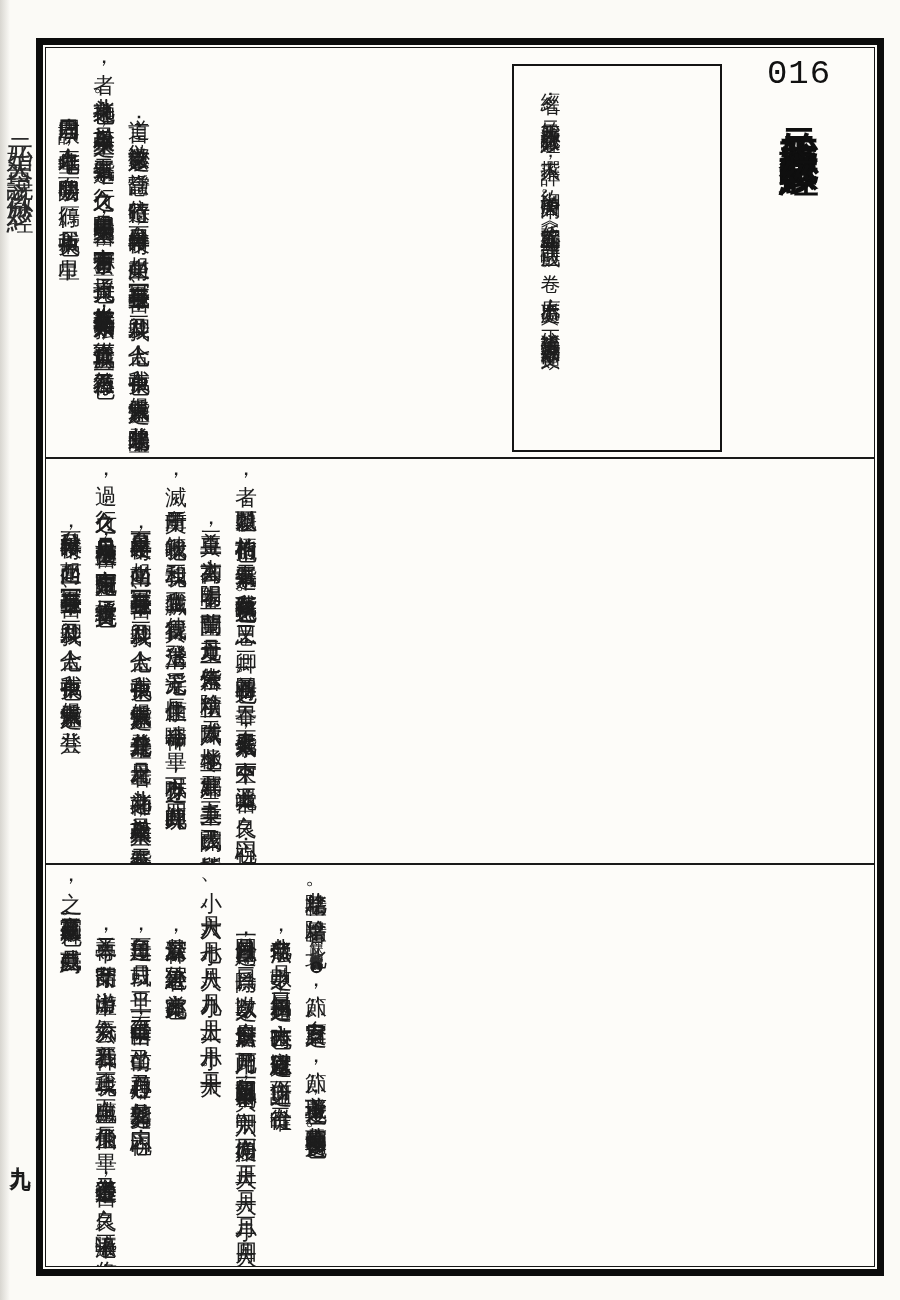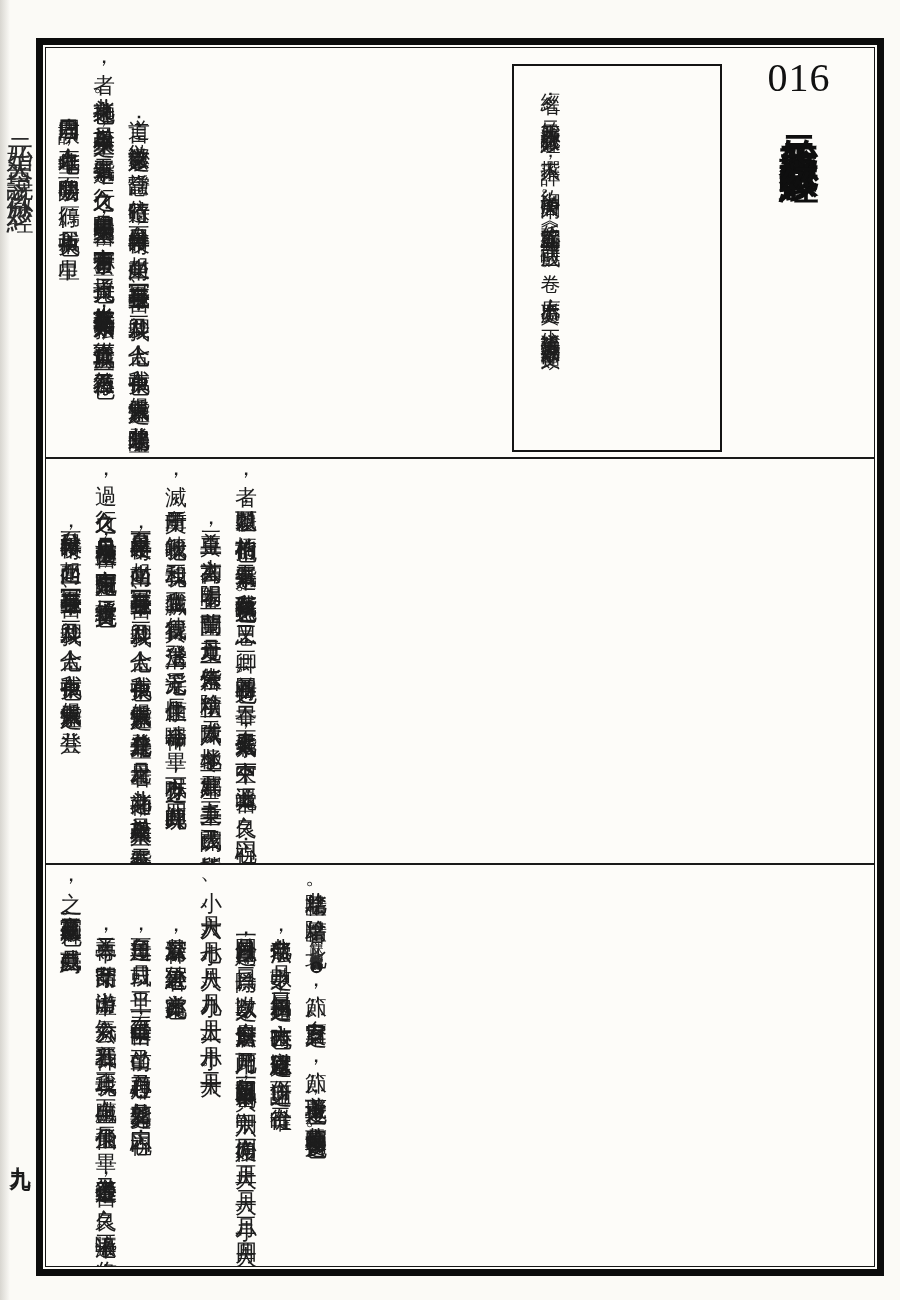--- a/index.html
+++ b/index.html
@@ -60,22 +60,22 @@
     padding:12px 16px;background:#fdfcf9;
   }
   .colophon-box .vtext{
     font-size:20px;line-height:42px;letter-spacing:2px;padding:0;
   }
   .title-zone{
     width:150px;display:flex;flex-direction:column;align-items:center;
     padding-top:8px;box-sizing:border-box;
   }
   .folio-number{
-    font-size:40px;color:#111;letter-spacing:1px;line-height:1.1;
-    font-family:Liberation Serif, serif;
+    font-size:34px;color:#111;letter-spacing:1px;line-height:1.1;
+    font-family:Liberation Mono, monospace;
   }
   .sutra-title{
     writing-mode:vertical-rl;flex:1;margin-top:4px;
     font-size:39px;font-weight:bold;letter-spacing:4px;color:#0f0f0f;
   }
 </style>
 </head>
 <body>
 
 <div class="scan-edge"></div>

